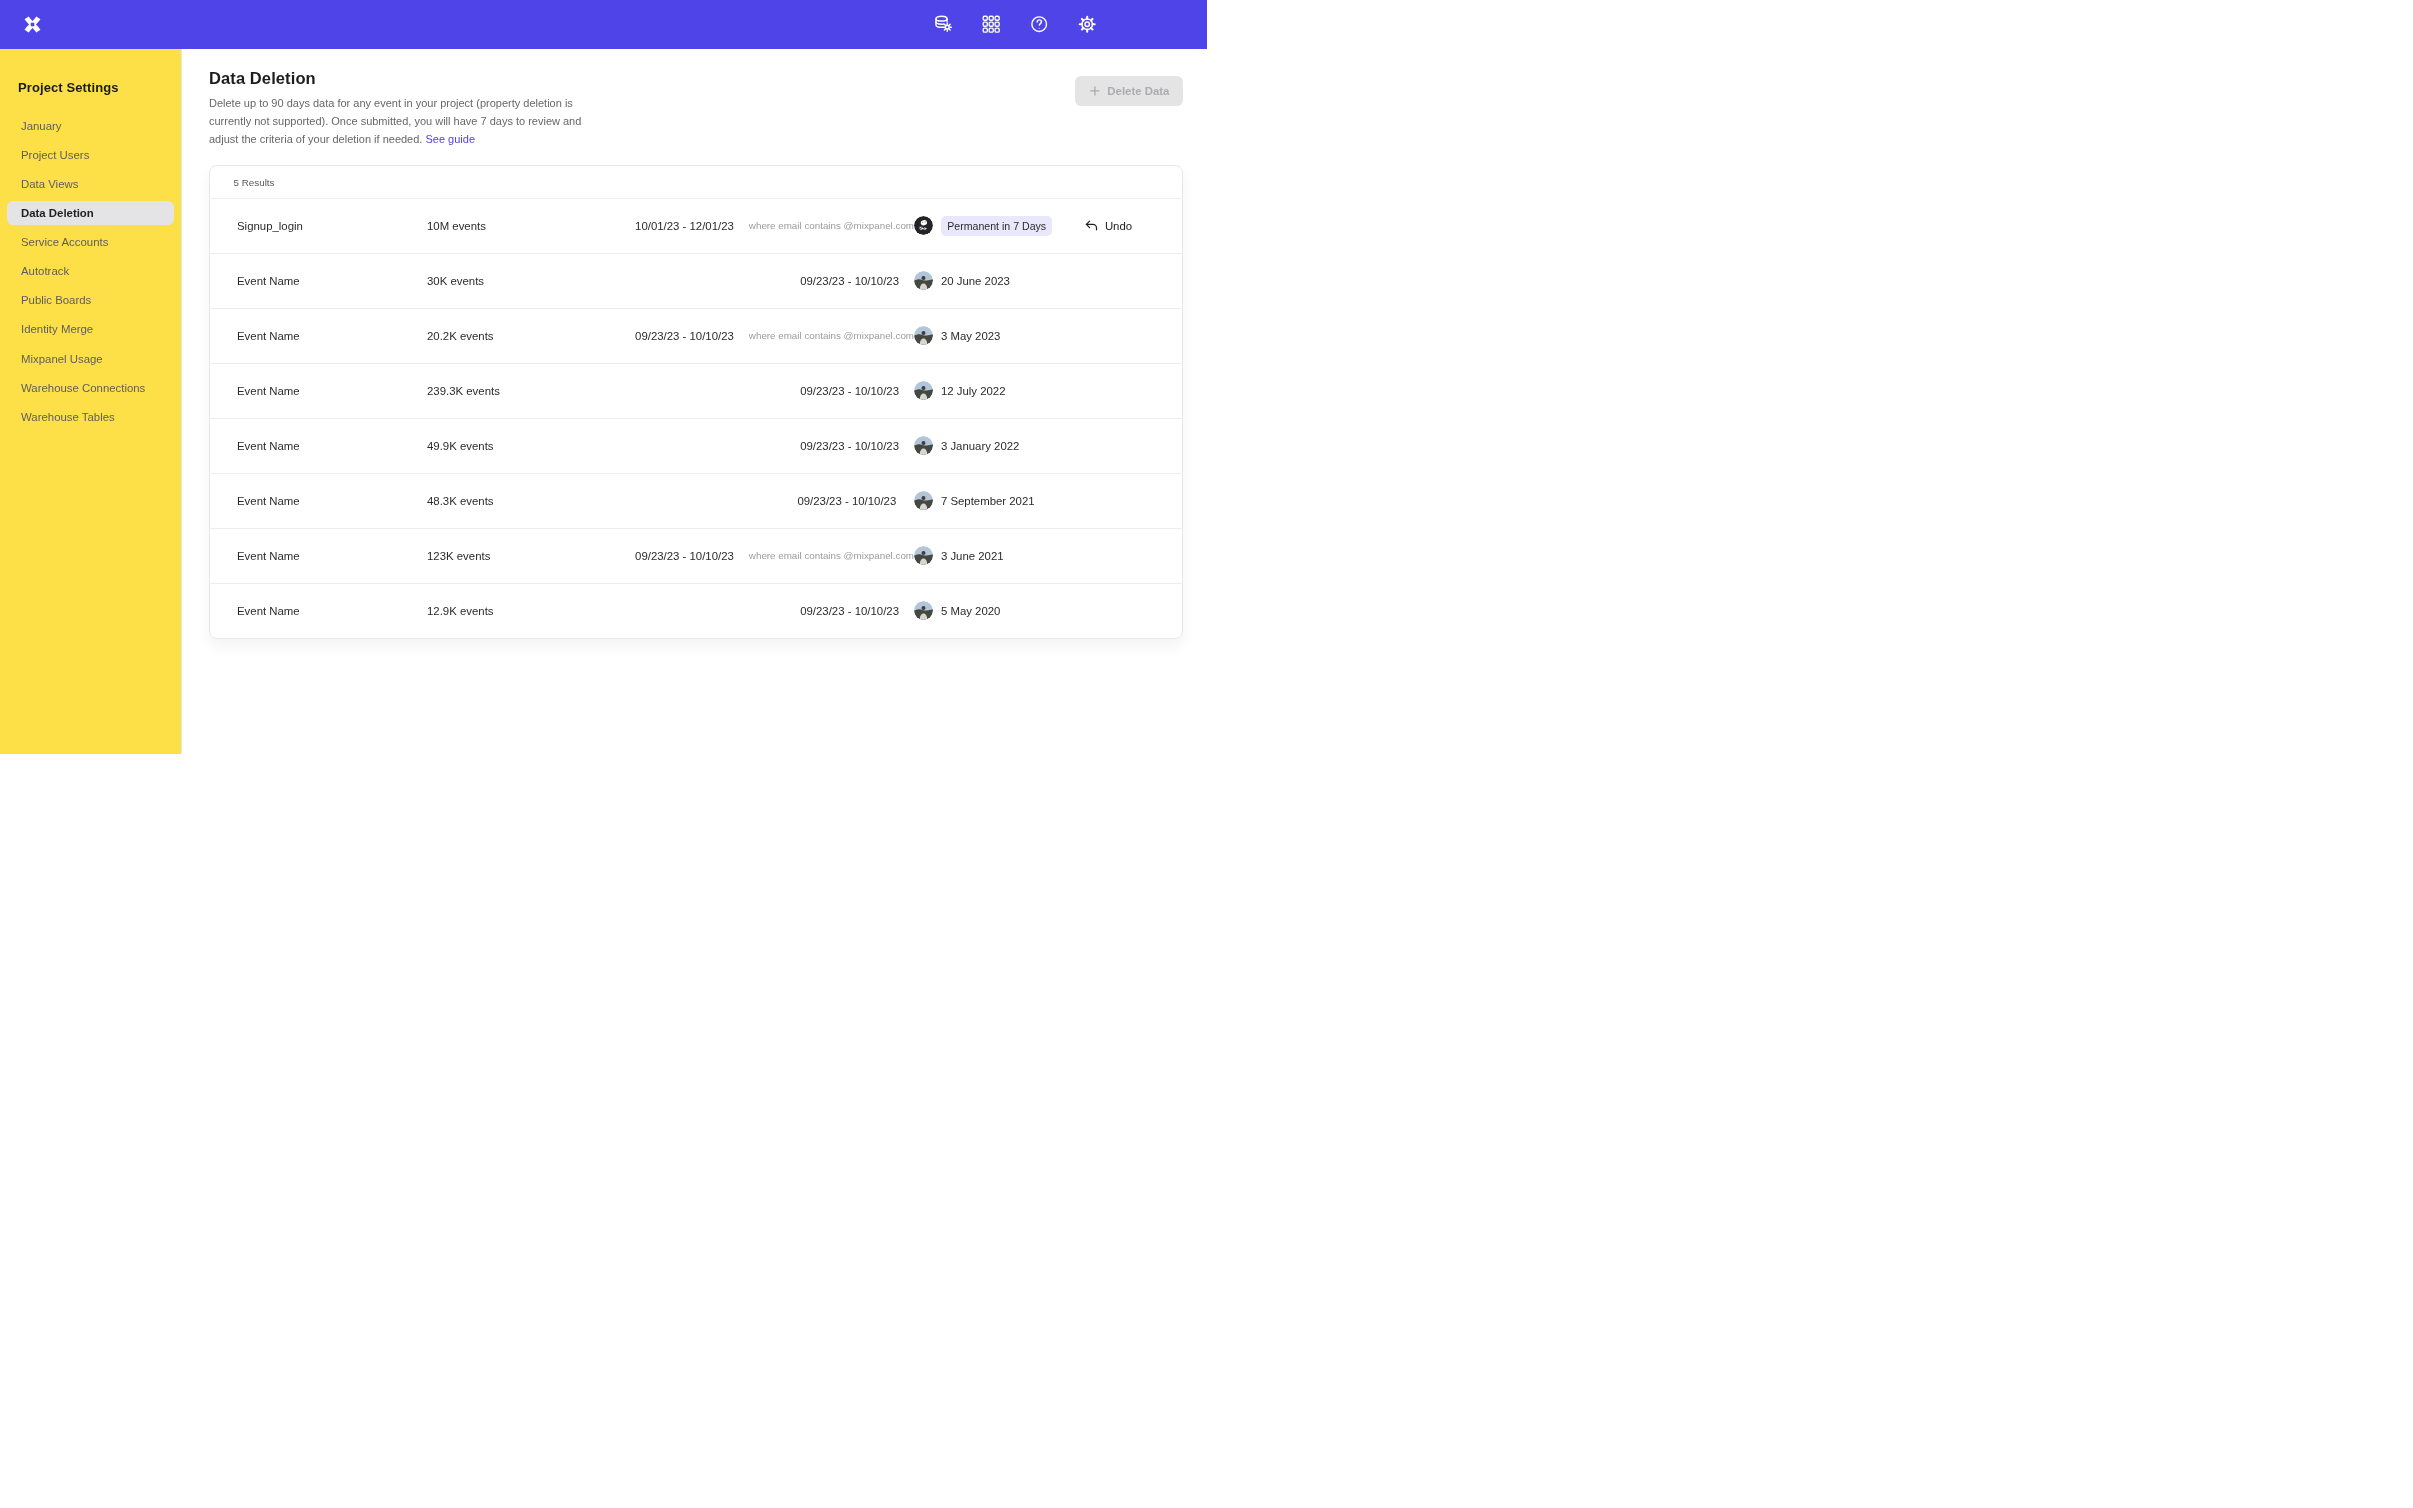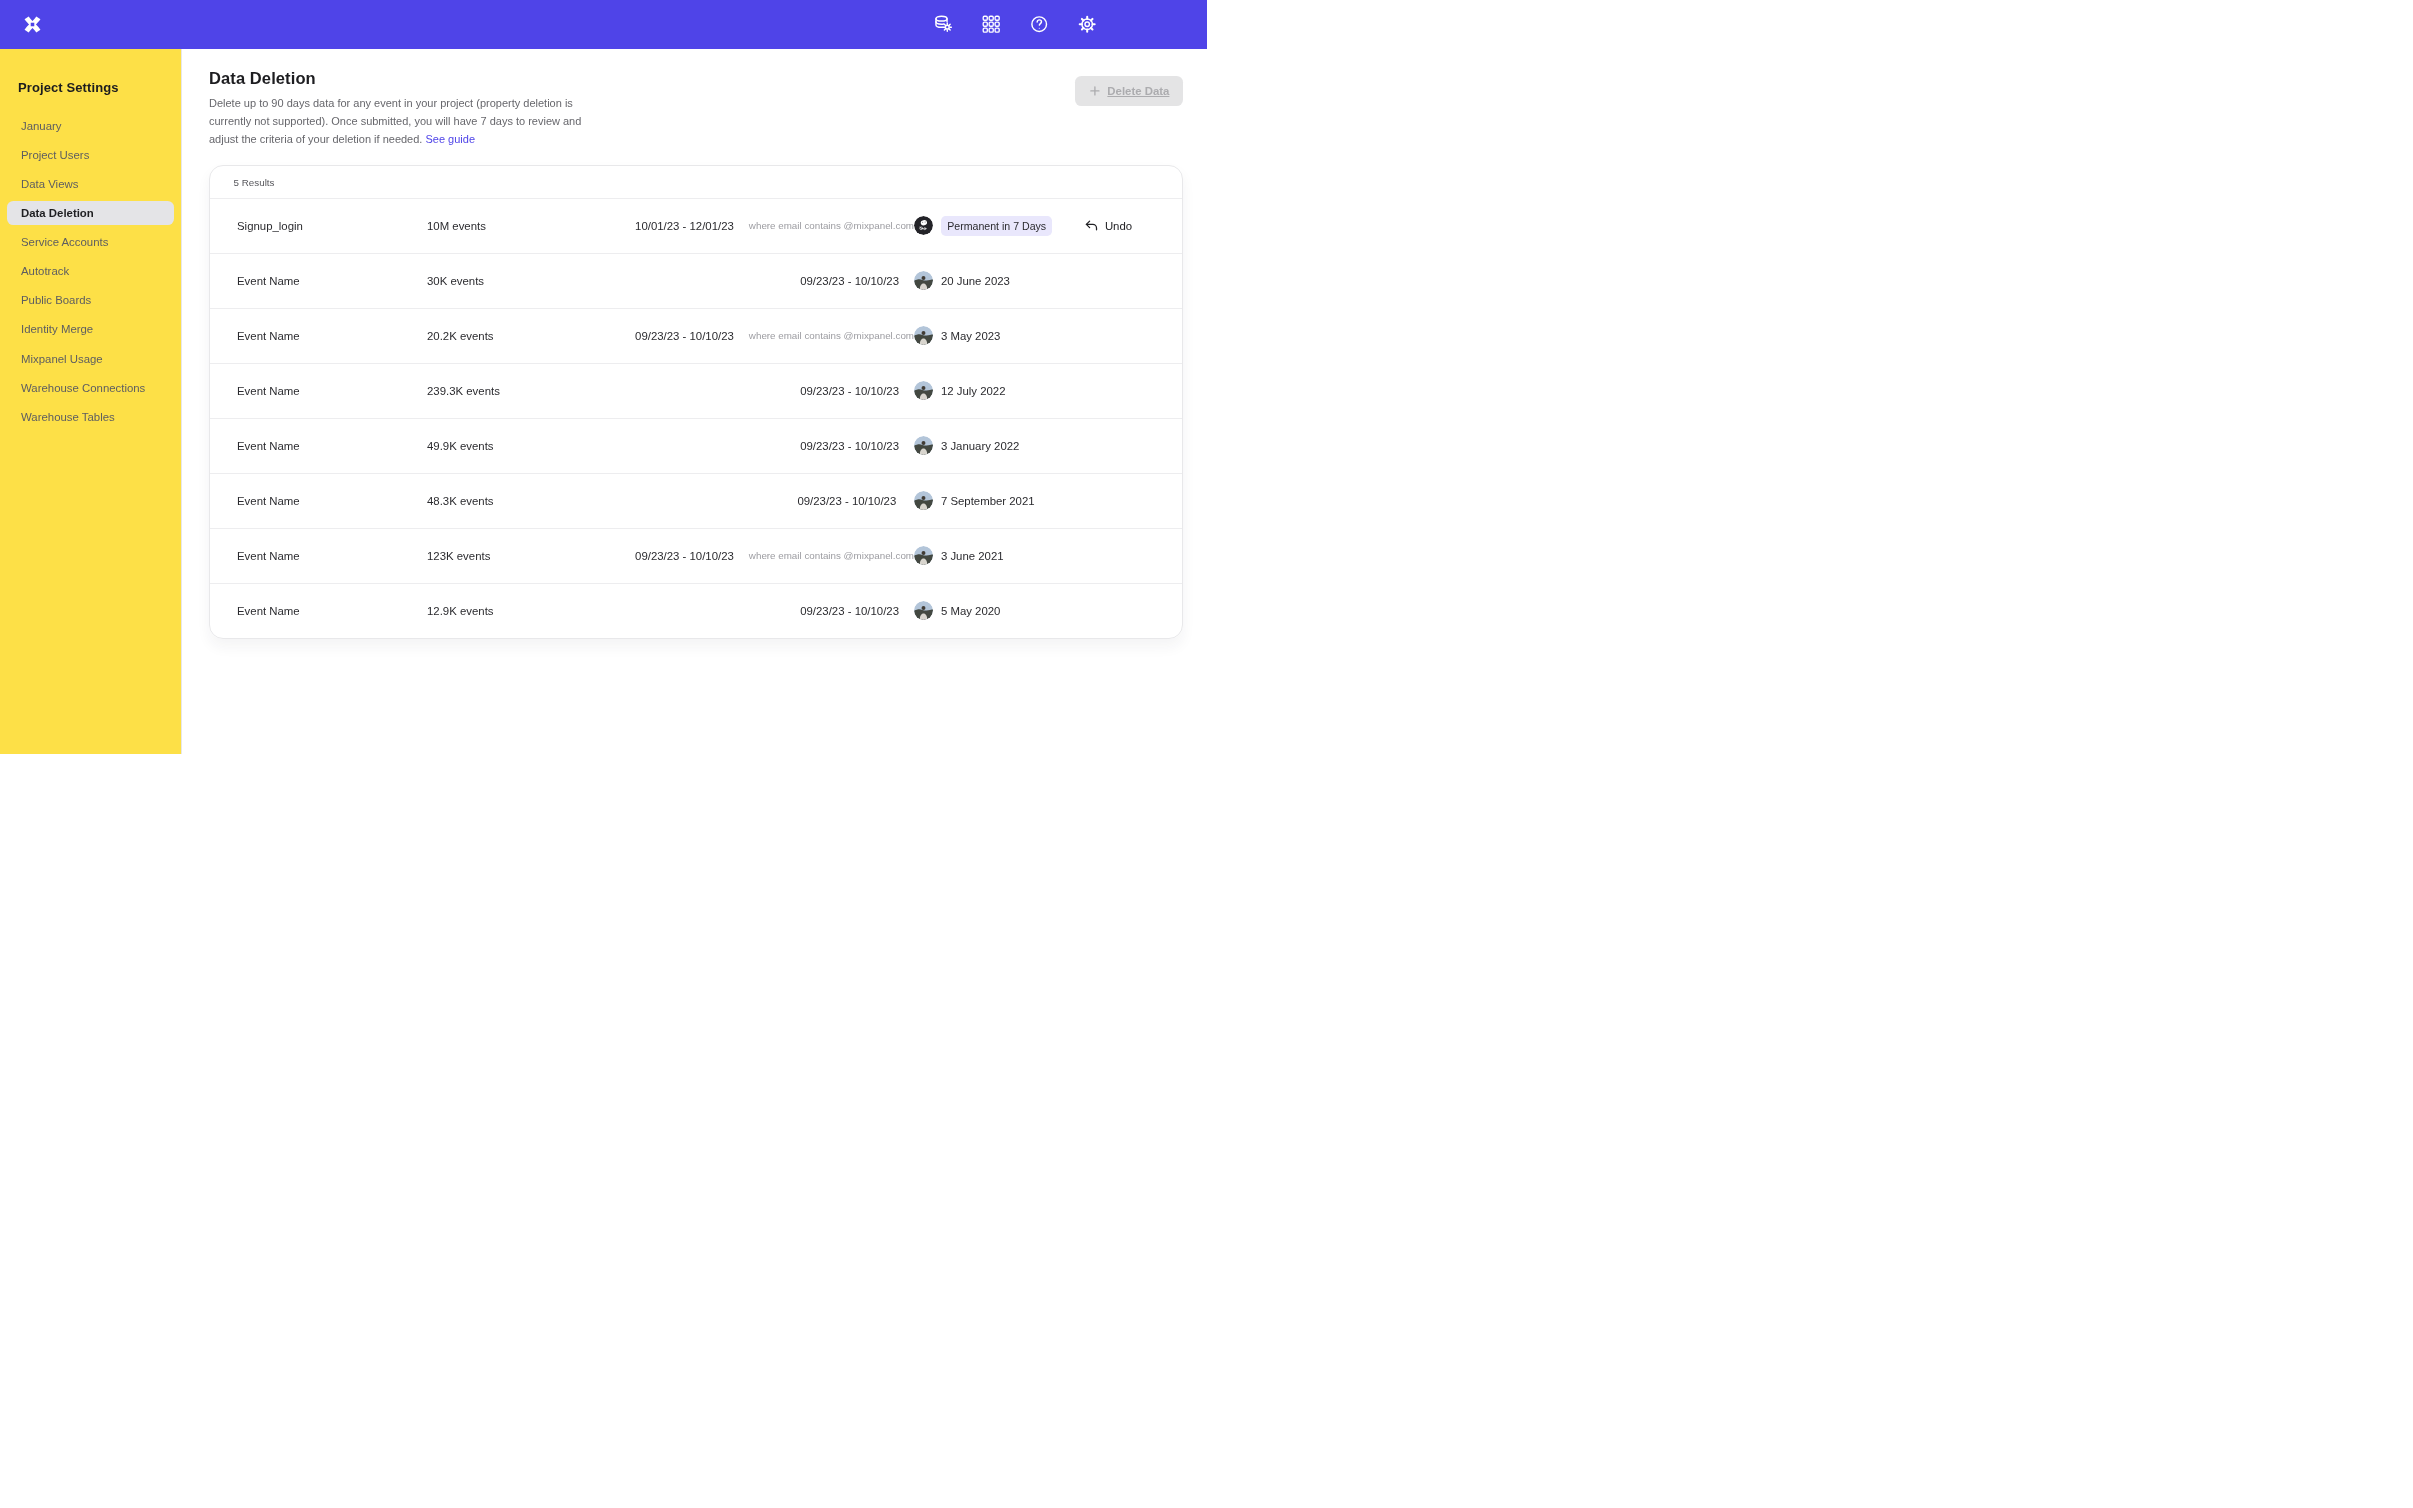--- a/index.html
+++ b/index.html
@@ -33,27 +33,27 @@
   .side-item.active{background:#E4E4E7;color:#1f1f22;font-weight:700;}
   
   .main{flex:1;box-sizing:border-box;padding:19.6px 23.6px 0 27px;background:#fff;}
   .page-head{display:flex;justify-content:space-between;align-items:flex-start;}
   .page-head h1{margin:0;font-size:16.5px;font-weight:700;color:#1d1d20;letter-spacing:0.1px;}
   .desc{margin:7.9px 0 0;font-size:11px;line-height:1.62;color:#67676c;width:440px;}
   .desc a{color:#4F44E8;text-decoration:none;cursor:pointer;}
   .delete-btn{
     margin-top:7px;height:30px;padding:0 14px;border:none;border-radius:6.3px;
     background:#E4E4E5;color:#ACACAF;font-size:11.4px;font-weight:700;
-    display:flex;align-items:center;gap:7px;font-family:inherit;cursor:default;text-decoration:underline;
+    display:flex;align-items:center;gap:7px;font-family:inherit;cursor:default;
   }
   .delete-btn svg{width:11.8px;height:11.8px;display:block;}
   
   .card{
     margin-top:15.7px;width:974px;box-sizing:border-box;
-    border:0.8px solid #E8E8EA;border-radius:14px;overflow:hidden;
+    border:0.8px solid #E8E8EA;border-radius:8px;overflow:hidden;
     box-shadow:0 7.9px 14px rgba(35,35,60,.05);
   }
   .results{padding:11px 0 10.2px 23.6px;font-size:9.8px;color:#57575c;}
   .thead,.trow{
     display:grid;grid-template-columns:190px 145px 342px 146px 101px;
     padding:0 23.6px 0 27px;box-sizing:border-box;align-items:center;
   }
   .thead{background:#F7F7F8;height:26px;font-size:9.8px;color:#5a5a5f;}
   .thead .span2{grid-column:4/6;}
   .trow{height:55px;border-top:0.8px solid #EDEDEF;font-size:11.4px;color:#2b2b2f;}

